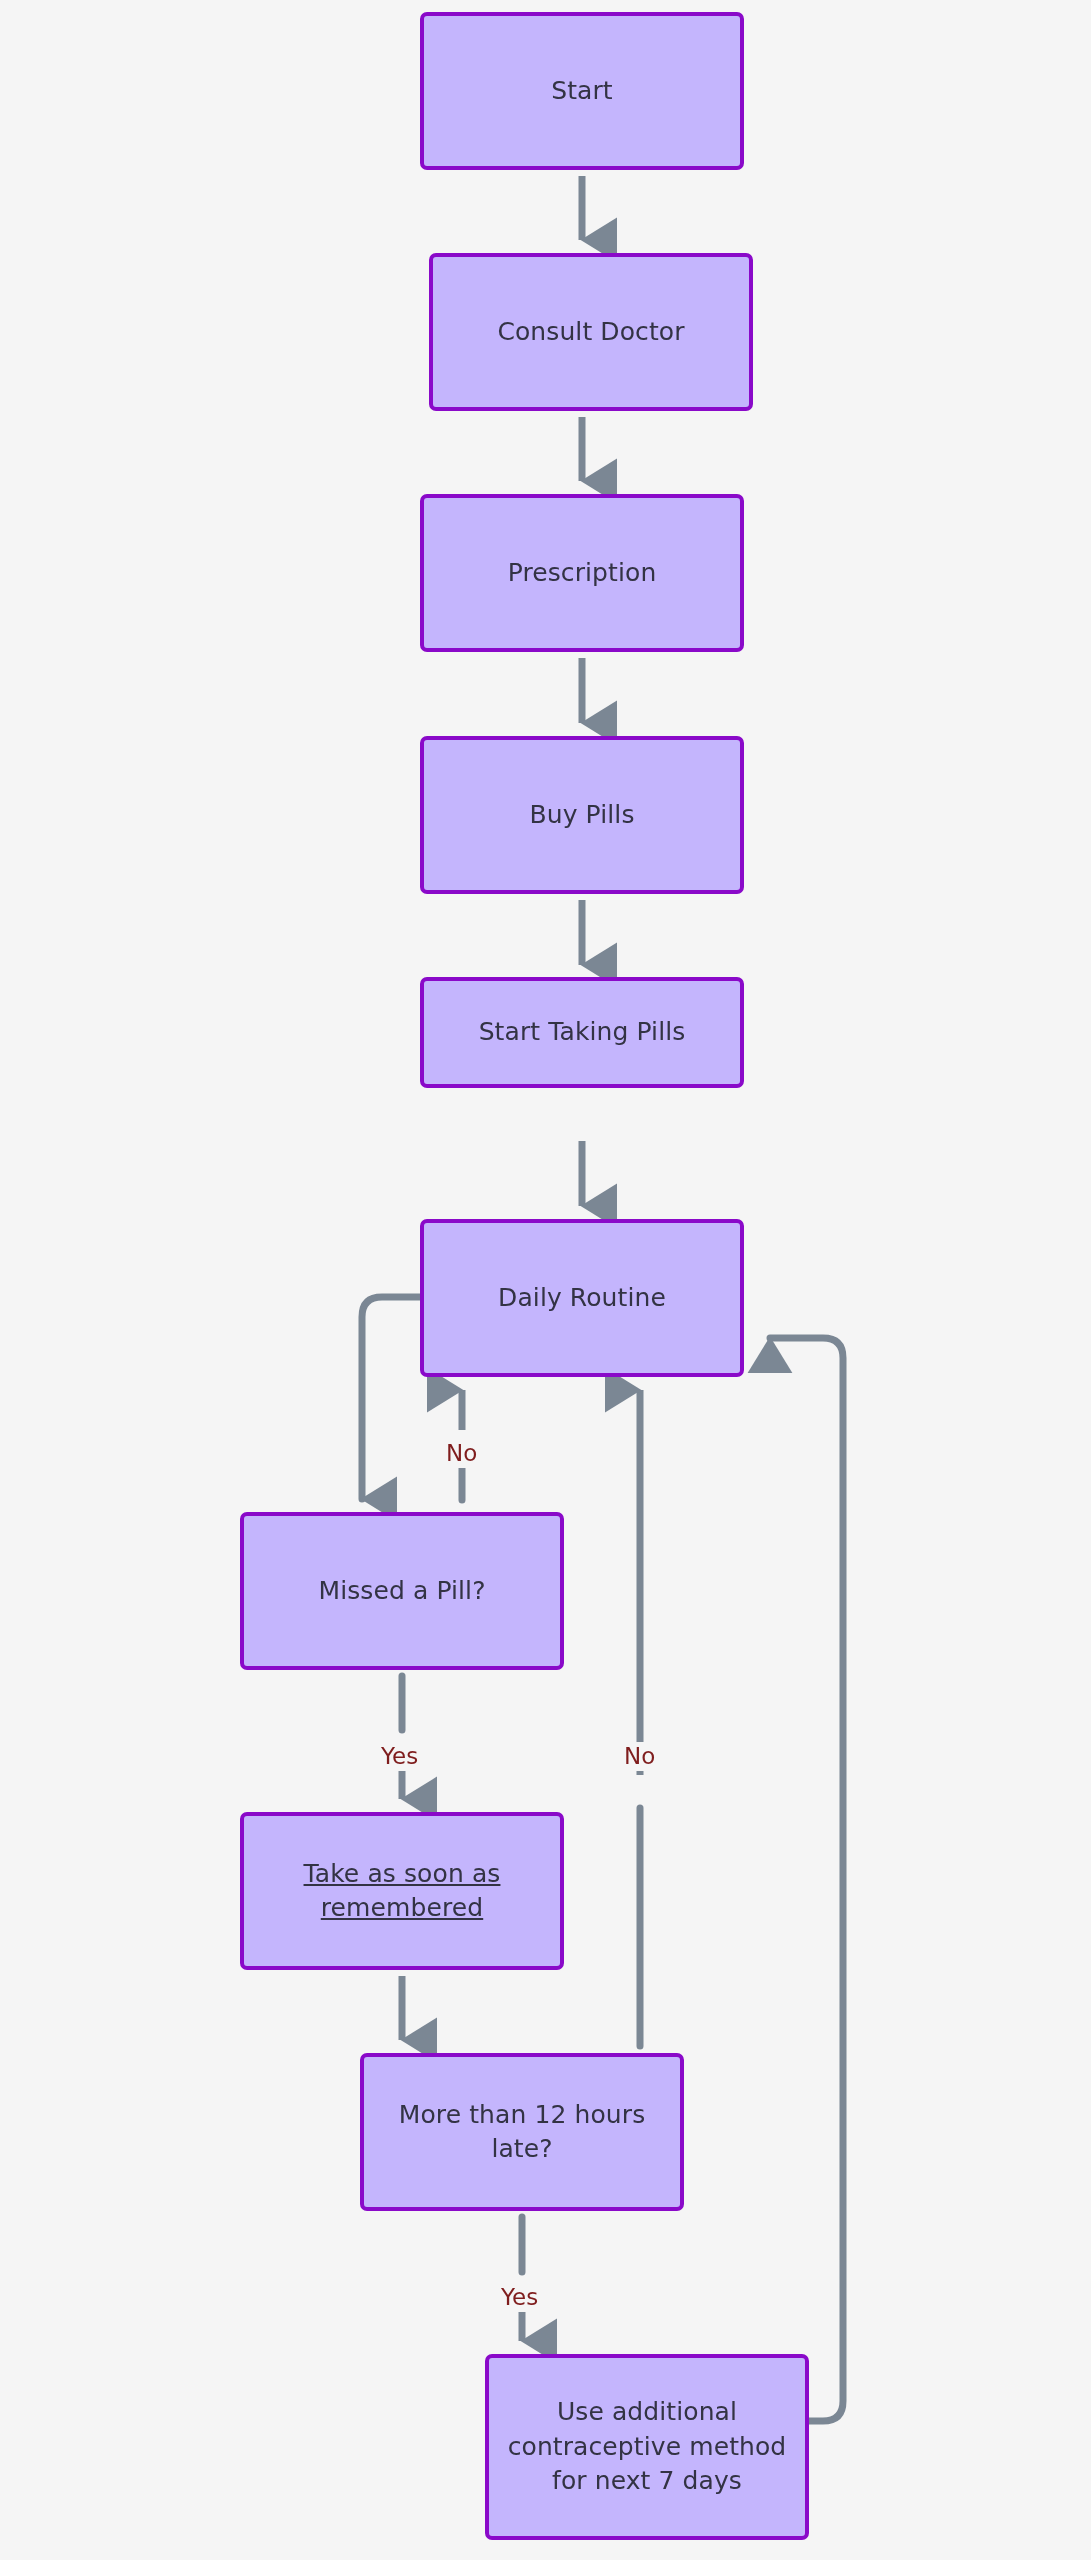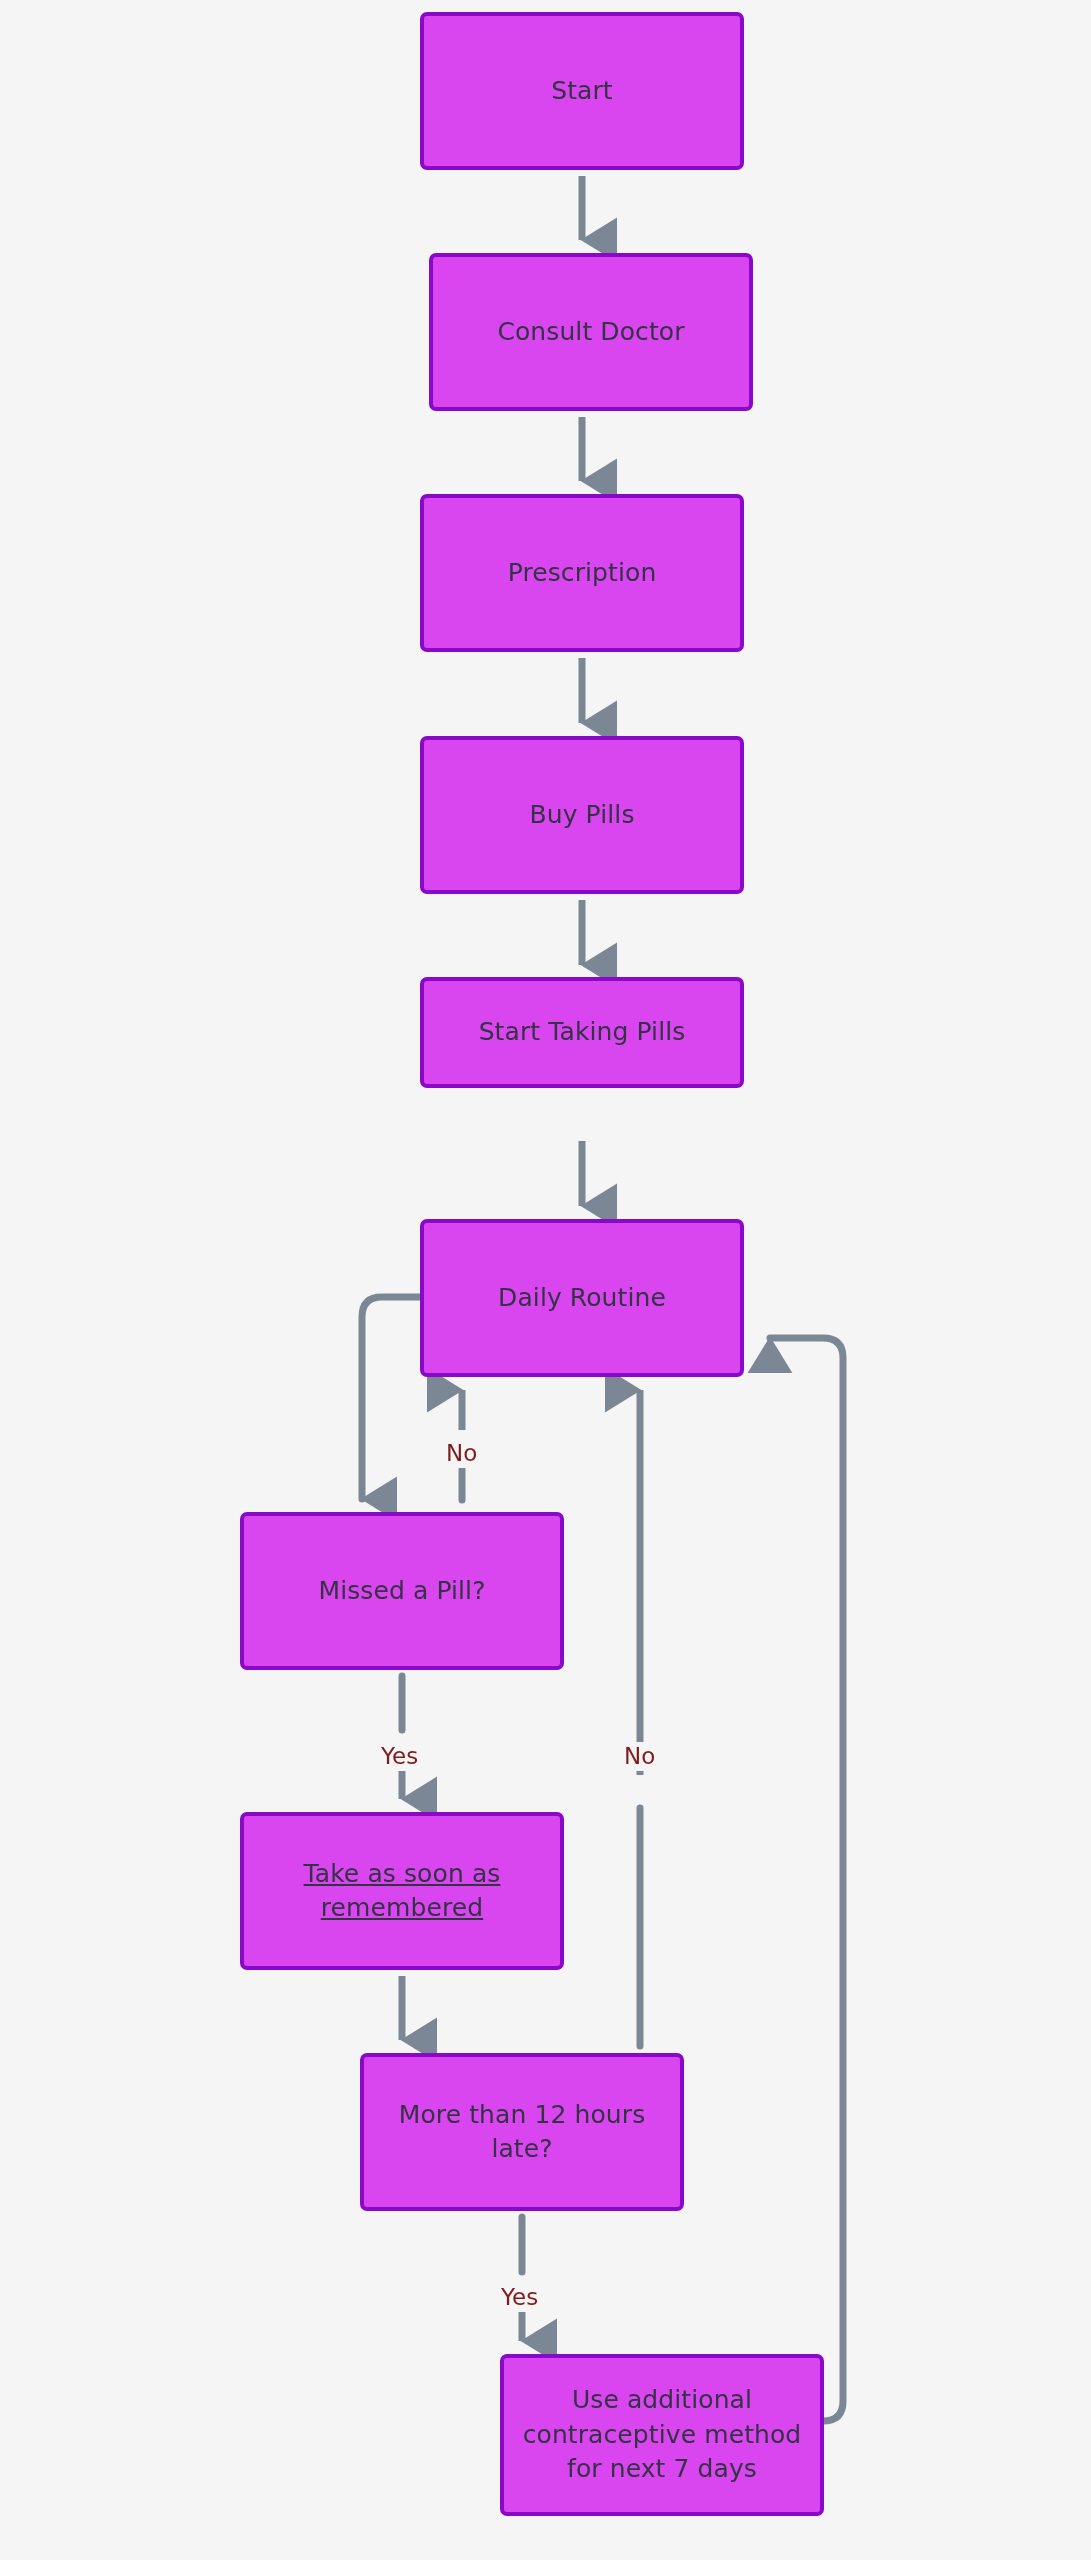--- a/index.html
+++ b/index.html
@@ -22,21 +22,21 @@
     position: absolute;
     left: 0;
     top: 0;
     width: 1091px;
     height: 2560px;
     pointer-events: none;
   }
   .node {
     position: absolute;
     box-sizing: border-box;
-    background: #d946ef;
+    background: #c4b5fd;
     border: 4px solid #8a09c9;
     border-radius: 7px;
     display: flex;
     align-items: center;
     justify-content: center;
     text-align: center;
     color: #333344;
     font-size: 25px;
     line-height: 1.38;
     letter-spacing: 0.1px;
@@ -139,21 +139,21 @@
   <div class="node" style="left:240px; top:1812px; width:324px; height:158px;text-decoration:underline;">
     <span class="node-label">Take as soon as
 remembered</span>
   </div>
 
   <div class="node" style="left:360px; top:2053px; width:324px; height:158px;">
     <span class="node-label">More than 12 hours
 late?</span>
   </div>
 
-  <div class="node" style="left:500px; top:2354px; width:324px; height:162px;">
+  <div class="node" style="left:485px; top:2354px; width:324px; height:186px;">
     <span class="node-label">Use additional
 contraceptive method
 for next 7 days</span>
   </div>
 
   <div class="edge-label" style="left:441px; top:1439px;">No</div>
 
   <div class="edge-label" style="left:376px; top:1742px;">Yes</div>
 
   <div class="edge-label" style="left:619px; top:1742px;">No</div>

